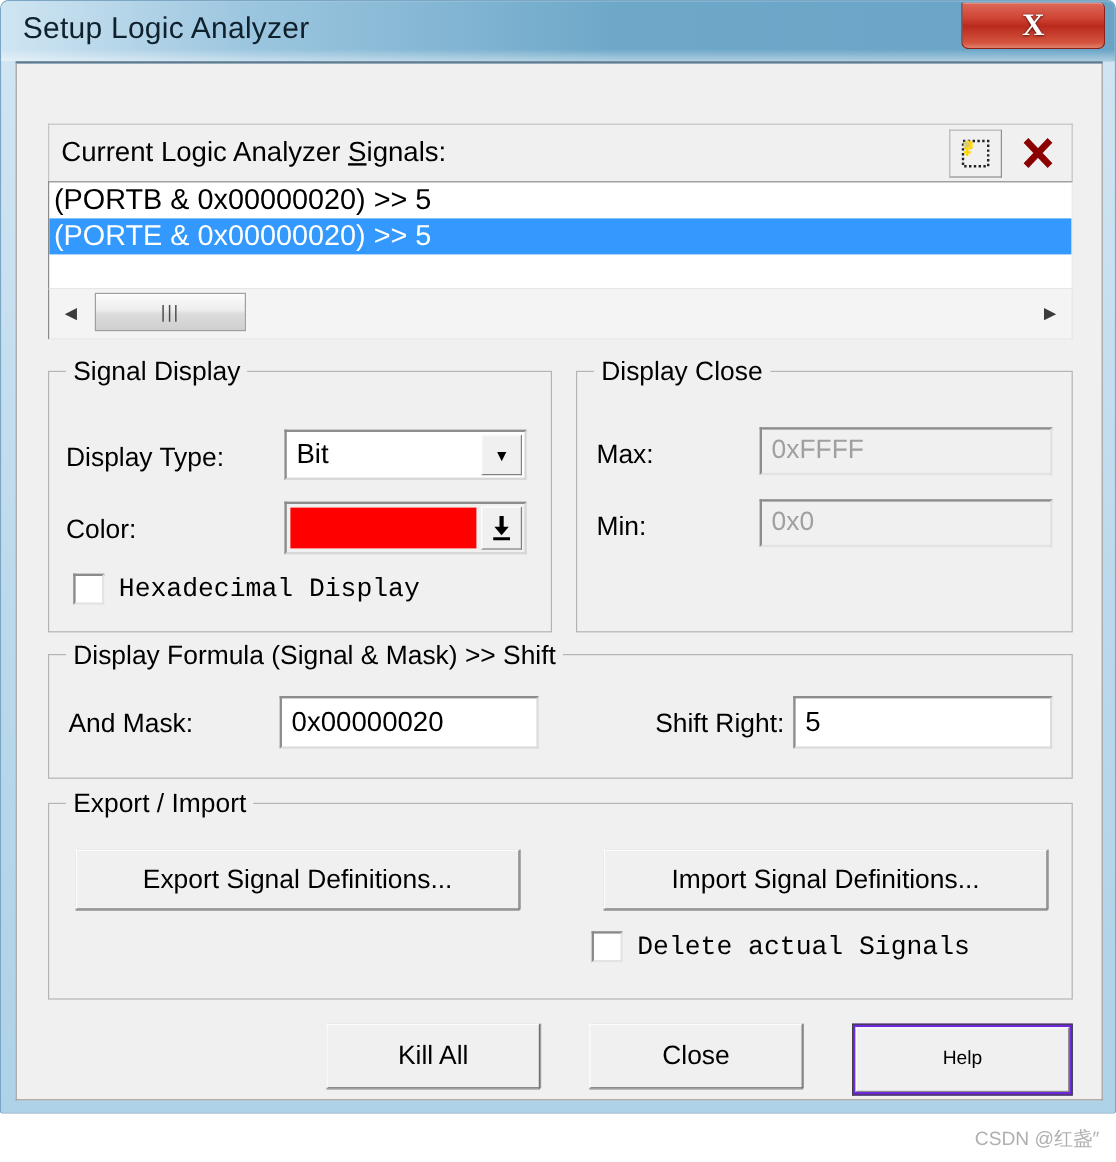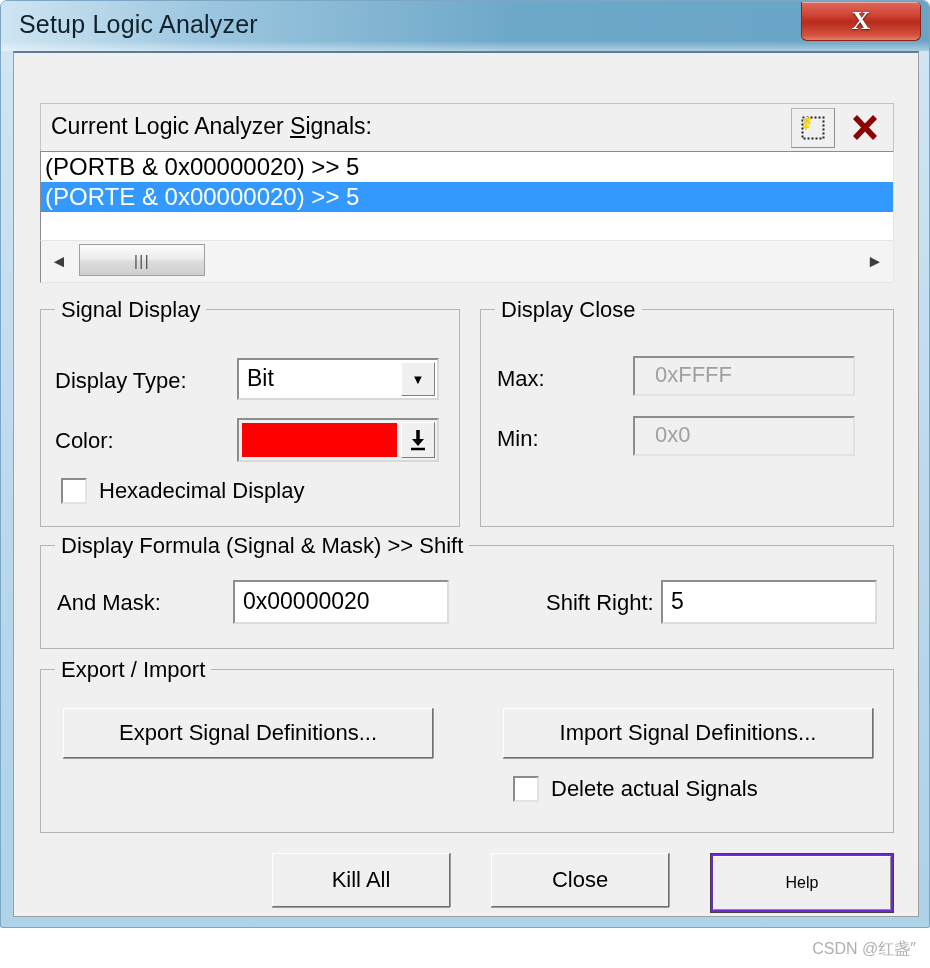--- a/index.html
+++ b/index.html
@@ -267,38 +267,38 @@
   .checkbox-box {
     width: 26px; height: 26px;
     box-sizing: border-box;
     background: #ffffff;
     border: 2px solid #8b8b8b;
     border-right-color: #e3e3e3;
     border-bottom-color: #e3e3e3;
     margin-right: 12px;
     flex: 0 0 auto;
   }
-  .checkbox-label { font-size: 22px; color: #000; white-space: nowrap; }
+  .checkbox-label { font-size: 22px; color: #000; white-space: nowrap; font-family: Liberation Mono, monospace; }
 
   #hex-display-checkbox { left: 20px; top: 168px; }
 
   
   #max-label { position: absolute; left: 16px; top: 56px; font-size: 22px; }
   #min-label { position: absolute; left: 16px; top: 116px; font-size: 22px; }
   .disabled-field {
     position: absolute;
-    width: 222px; height: 40px;
+    width: 244px; height: 40px;
     box-sizing: border-box;
     background: #f0f0f0;
     border: 2px solid #8d8d8d;
     border-right-color: #e2e2e2;
     border-bottom-color: #e2e2e2;
     color: #a0a0a0;
     font-size: 22px;
-    padding-left: 20px;
+    padding-left: 8px;
     line-height: 34px;
     white-space: nowrap;
   }
   #max-field { left: 152px; top: 46px; }
   #min-field { left: 152px; top: 106px; }
 
   
   #and-mask-label { position: absolute; left: 16px; top: 44px; font-size: 22px; }
   #and-mask-field {
     position: absolute; left: 192px; top: 34px;
@@ -328,21 +328,21 @@
 
   
   #export-button {
     position: absolute; left: 22px; top: 38px;
     width: 370px; height: 50px;
   }
   #import-button {
     position: absolute; left: 462px; top: 38px;
     width: 370px; height: 50px;
   }
-  #delete-actual-checkbox { left: 472px; top: 106px; }
+  #delete-actual-checkbox { left: 452px; top: 106px; }
 
   
   .bottom-btn {
     position: absolute;
     top: 800px;
     width: 178px; height: 54px;
   }
   #kill-all-button { left: 258px; }
   #close-dlg-button { left: 477px; }
   #help-button {

